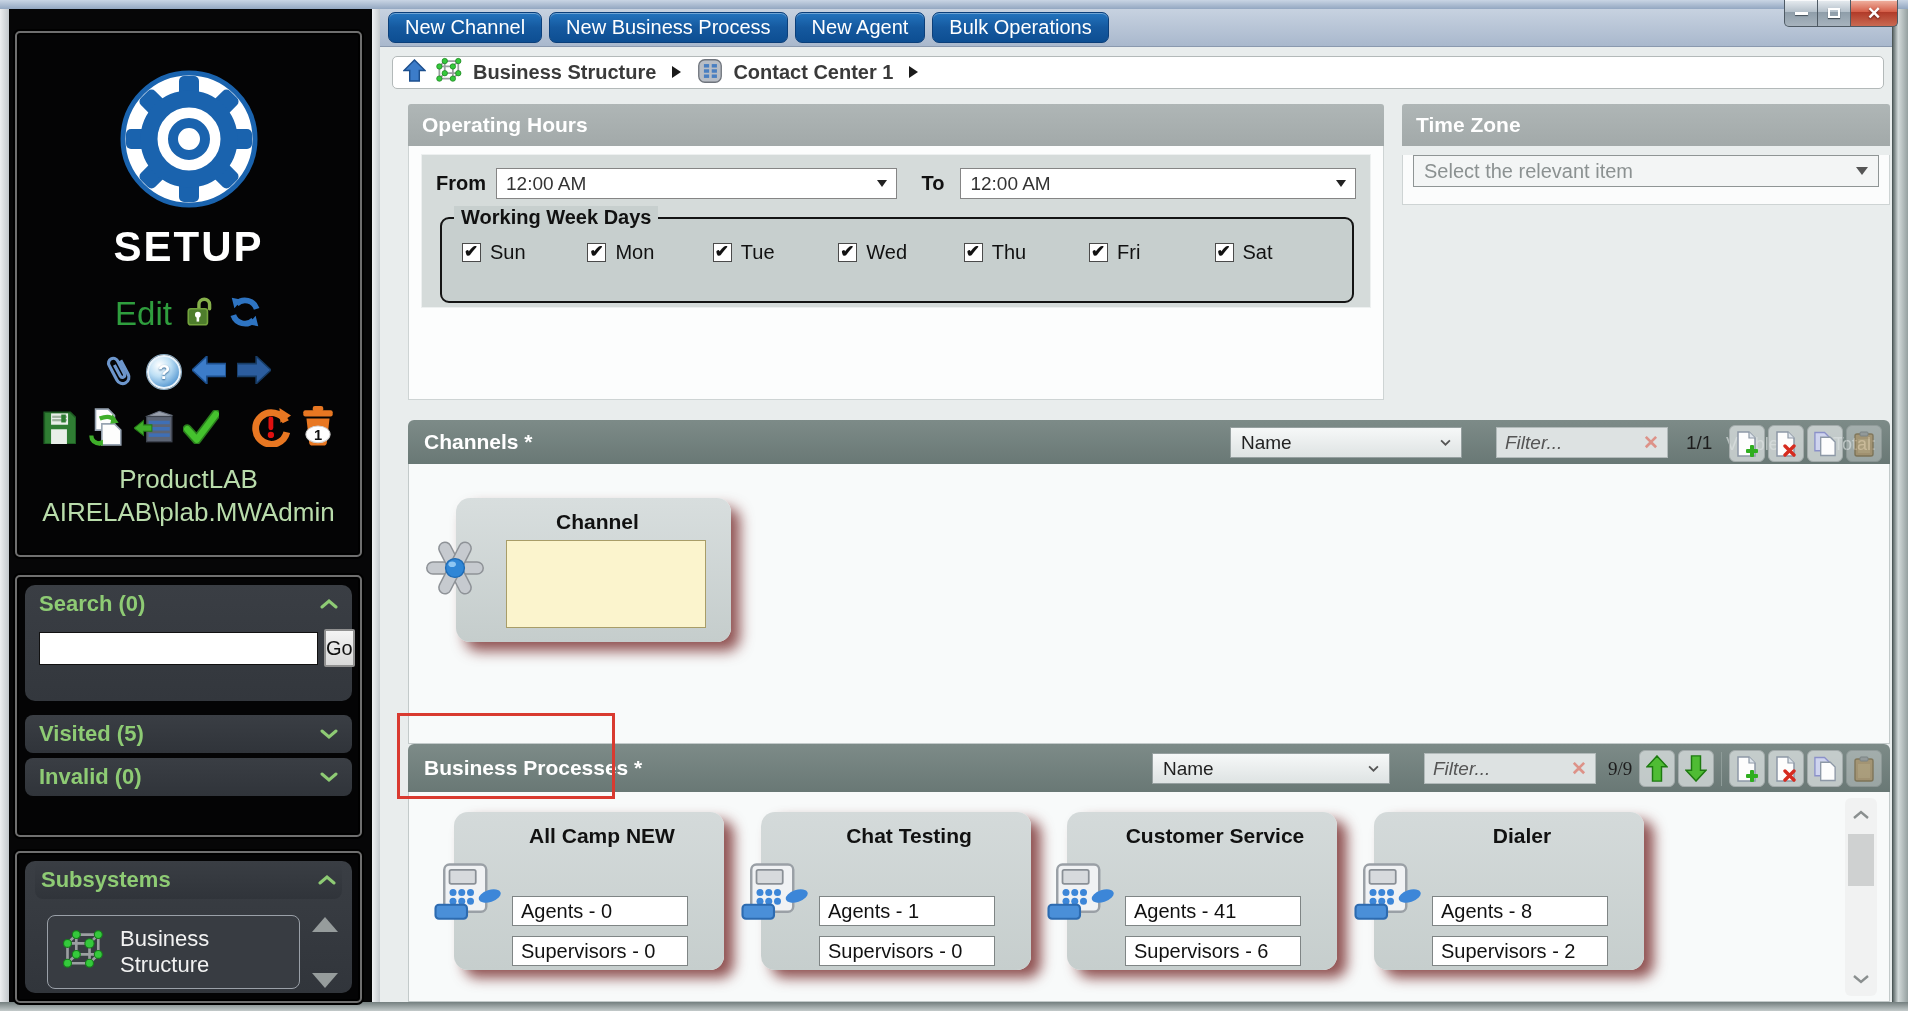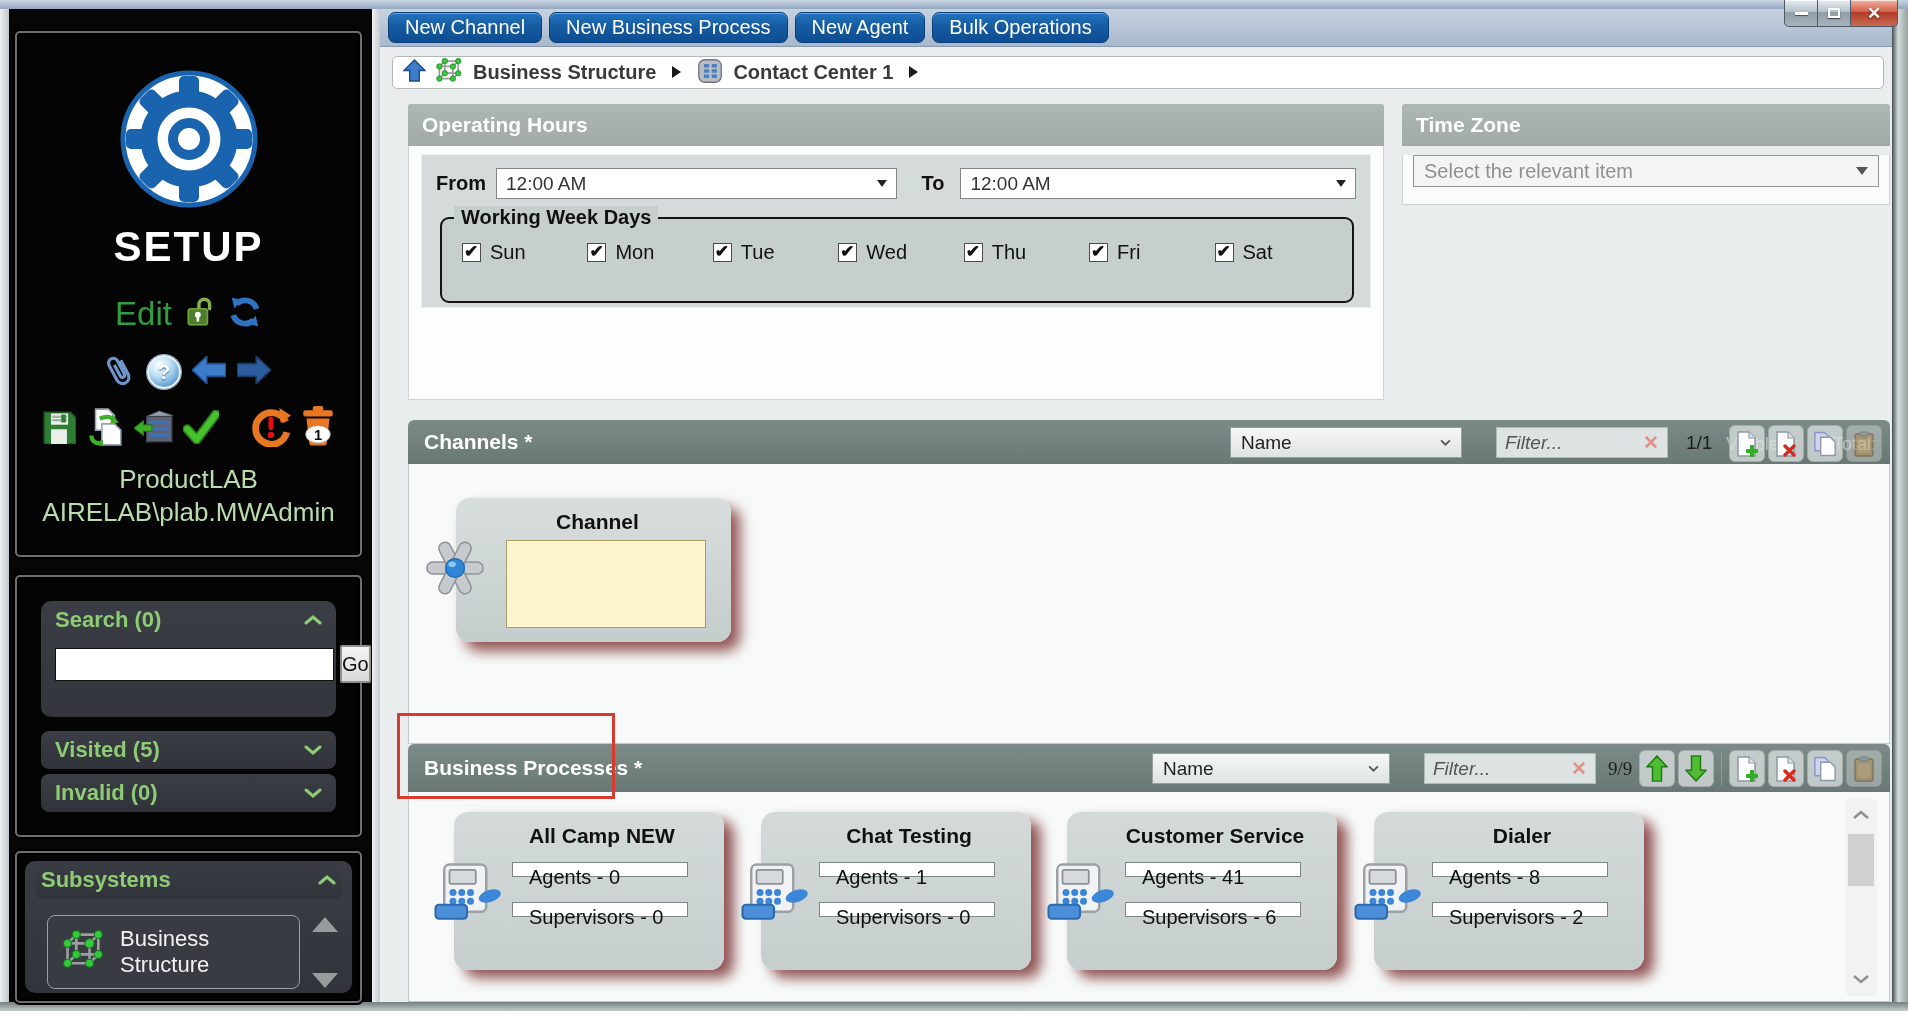--- a/index.html
+++ b/index.html
@@ -30,21 +30,21 @@
   .glyph-max { width:12px; height:10px; border:2px solid #fff; box-shadow:0 1px 1px #44505a; }
   .glyph-close { color:#fff; font-weight:bold; font-size:17px; text-shadow:0 1px 2px #5e180e; }
 
   
   .sidebar { position:absolute; left:9px; top:9px; width:363px; bottom:9px; background:#060607; }
   .side-gap { position:absolute; left:372px; top:9px; width:8px; bottom:9px;
     background:linear-gradient(90deg,#f0f2f4,#c6cbcf); }
   .side-sec { position:absolute; left:6px; width:347px; background:#040405;
     border:2px solid #6f6f6f; border-radius:5px; box-shadow:0 0 0 2px #000, inset 0 0 0 2px #000; }
   .sec1 { top:22px; height:526px; display:flex; flex-direction:column; align-items:center; }
-  .sec2 { top:566px; height:262px; padding:24px; }
+  .sec2 { top:566px; height:262px; padding:8px; }
   .sec3 { top:842px; height:152px; padding:8px; }
 
   .gear-wrap { margin-top:36px; width:140px; height:140px; }
   .setup-title { margin-top:14px; color:#fff; font-size:42px; font-weight:bold; letter-spacing:2px; }
   .edit-row { margin-top:24px; display:flex; align-items:center; gap:14px;text-align:center; }
   .edit-label { color:#2f9e3e; font-size:33px; cursor:pointer; }
   .util-row { margin-top:18px; display:flex; align-items:center; gap:11px; }
   .action-row { margin-top:13px; display:flex; align-items:center; gap:9px; }
   .spacer14 { width:14px; }
   .org-name { margin-top:12px; color:#b9dcab; font-size:26px; }
@@ -171,22 +171,22 @@
   .chan-yellow { position:absolute; left:50px; top:42px; width:200px; height:88px;
     background:#fbf4cd; border:1px solid #a89d68; }
   .chan-star { position:absolute; left:14px; top:72px; width:64px; height:64px; z-index:2; }
 
   
   .bp-card { position:absolute; top:20px; width:270px; height:158px;
     background:linear-gradient(#d4dada,#c6cecd); border-radius:14px;
     box-shadow:10px 8px 13px rgba(104,18,18,.72); }
   .bp-title { padding-top:12px; text-align:center; font-size:21px; font-weight:bold; color:#111;
     padding-left:26px; }
-  .bp-box { position:absolute; left:58px; width:176px; height:15px; background:#fff;
-    border:1px solid #7f8585; font-size:20px; color:#111; line-height:28px; padding-left:16px; }
+  .bp-box { position:absolute; left:58px; width:176px; height:30px; background:#fff;
+    border:1px solid #7f8585; font-size:20px; color:#111; line-height:28px; padding-left:8px;margin-top:34px; }
   .bp-box.b1 { top:50px; } .bp-box.b2 { top:90px; }
   .bp-reg { position:absolute; left:-22px; top:42px; width:70px; height:70px; }
 
   
   .bp-scroll { position:absolute; right:12px; top:6px; width:32px; height:198px;
     background:#f1f2f2; border-radius:6px; }
   .bp-thumb { position:absolute; left:3px; right:3px; top:36px; height:52px; background:#cfd1d1; }
   .sb-ch { position:absolute; left:7px; cursor:pointer; }
   .sb-up { top:8px; } .sb-down { bottom:8px; }
 

